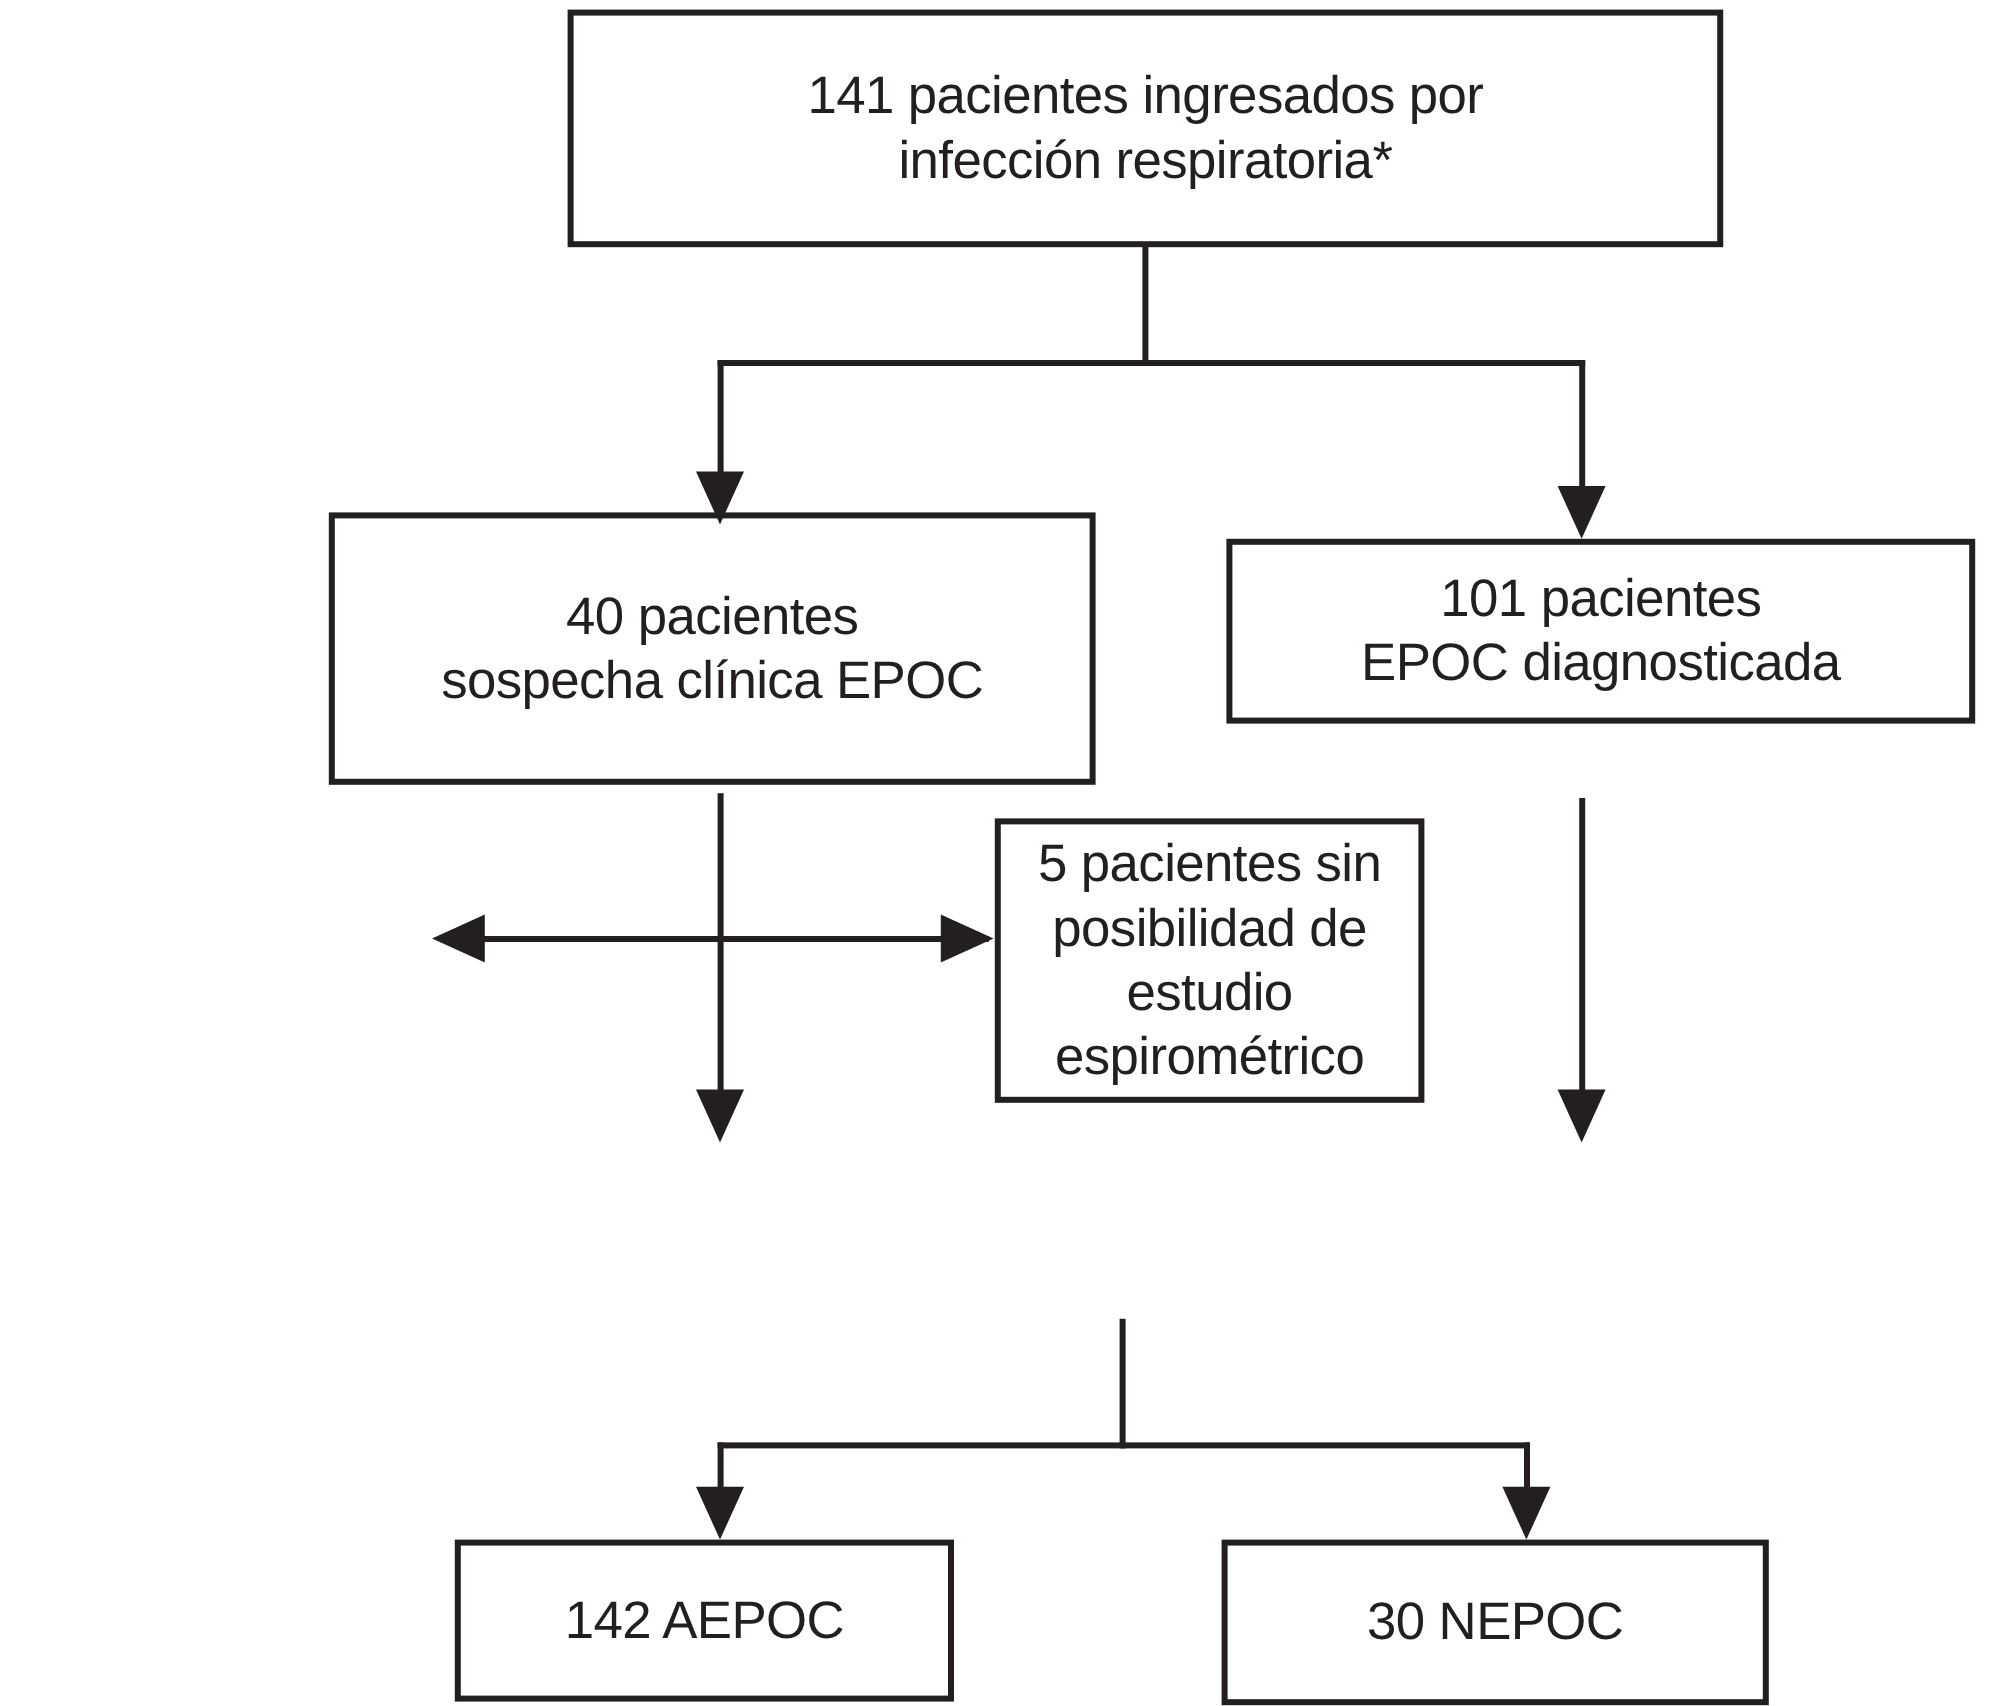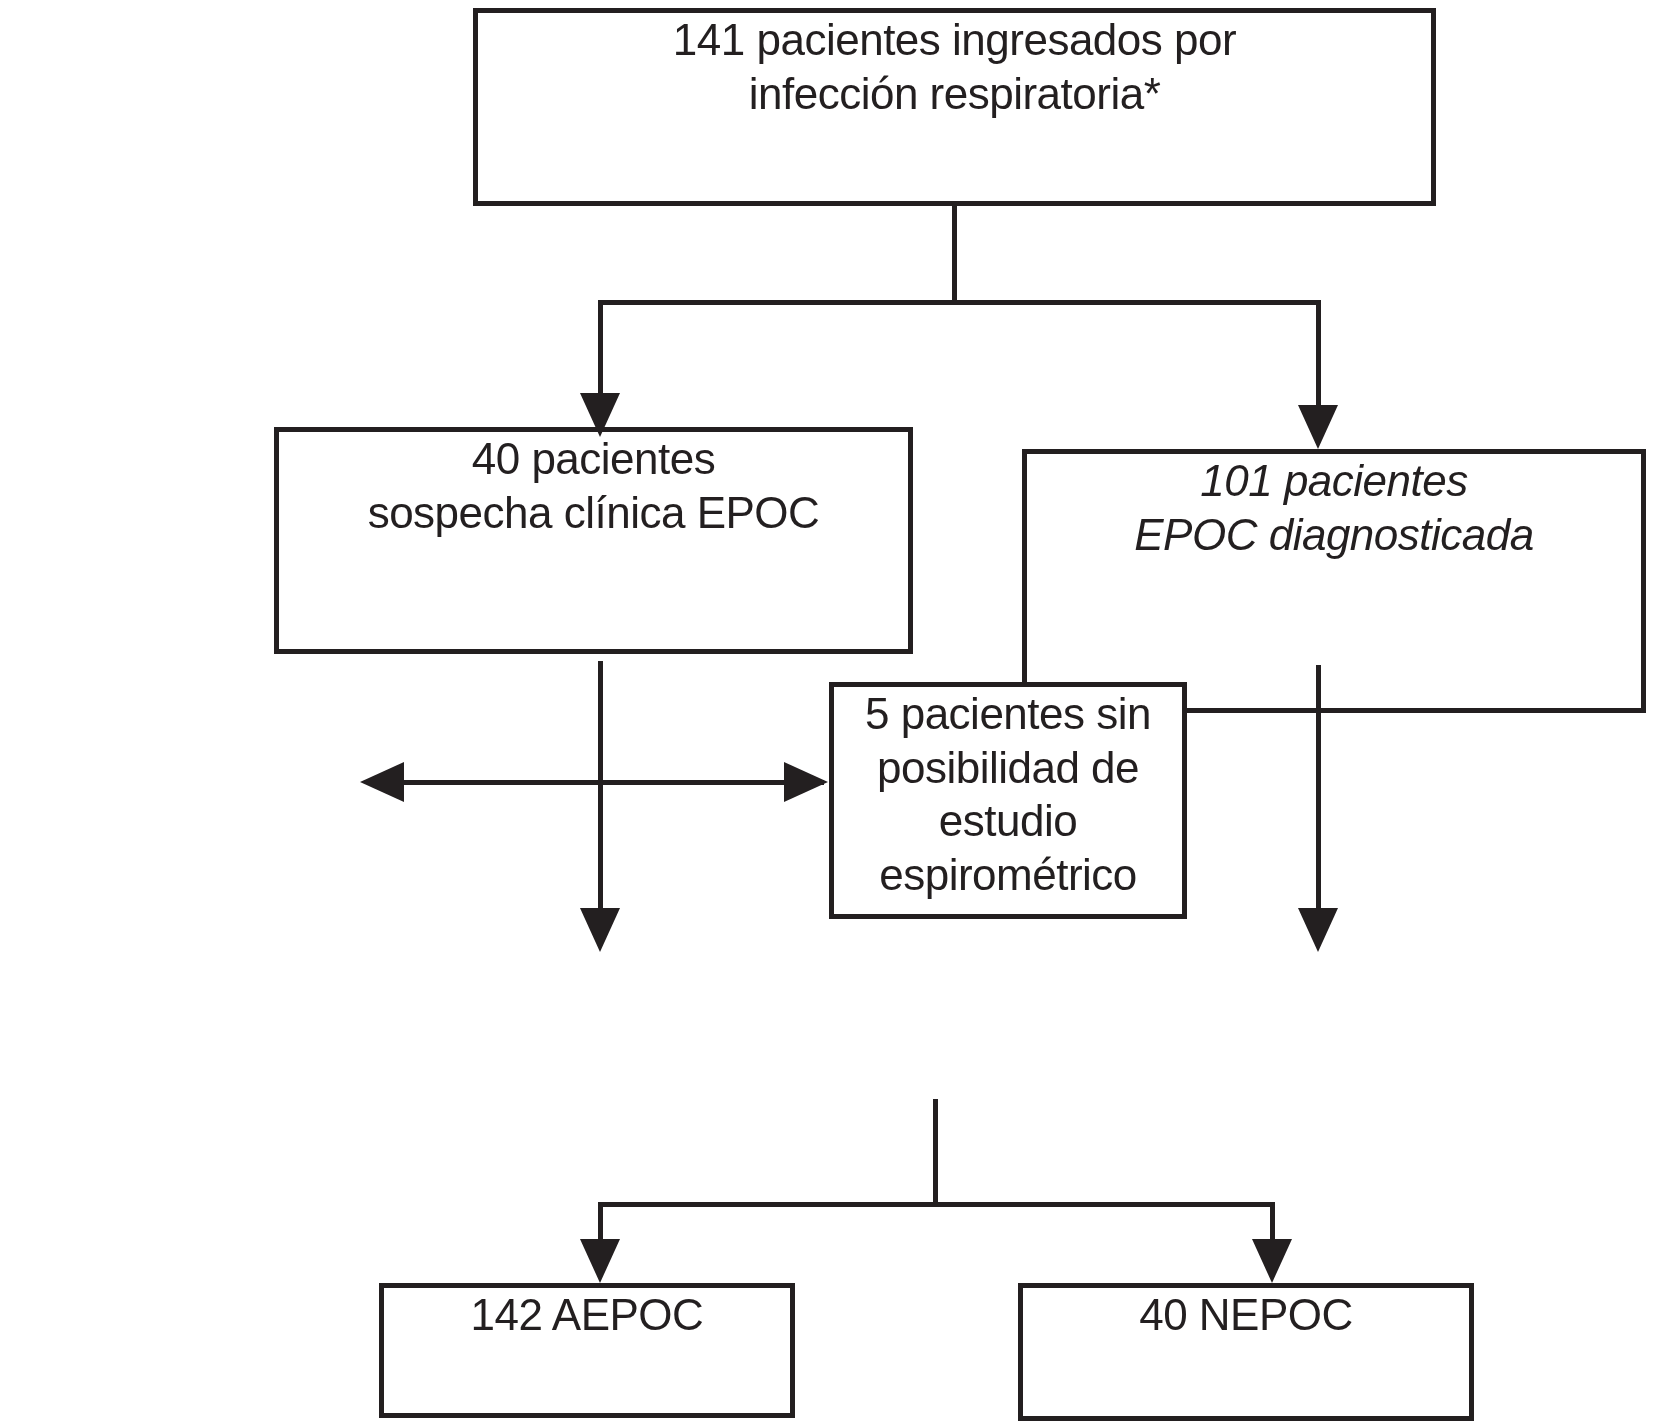--- a/index.html
+++ b/index.html
@@ -16,21 +16,21 @@
     font-family:"Liberation Sans","DejaVu Sans",sans-serif;
     color:var(--text-color);
     overflow:hidden;
   }
   .node{
     position:absolute;
     box-sizing:border-box;
     border:5px solid var(--line-color);
     background:var(--bg-color);
     display:flex;
-    align-items:flex-start;
+    align-items:center;
     justify-content:center;
   }
   .node-text{
     white-space:pre;
     text-align:center;
     font-size:44px;
     line-height:1.22;
     letter-spacing:-0.5px;
     color:var(--text-color);
   }
@@ -65,40 +65,40 @@
   <div class="node" style="left:473px;top:8px;width:963px;height:198px;">
     <span class="node-text">141 pacientes ingresados por
 infección respiratoria*</span>
   </div>
 
   <div class="node" style="left:274px;top:427px;width:639px;height:227px;">
     <span class="node-text">40 pacientes
 sospecha clínica EPOC</span>
   </div>
 
-  <div class="node" style="left:1022px;top:449px;width:624px;height:264px;font-style:italic;">
+  <div class="node" style="left:1022px;top:449px;width:624px;height:154px;">
     <span class="node-text">101 pacientes
 EPOC diagnosticada</span>
   </div>
 
 
   <div class="node" style="left:829px;top:682px;width:358px;height:237px;">
     <span class="node-text">5 pacientes sin
 posibilidad de
 estudio
 espirométrico</span>
   </div>
 
 
   <div class="node" style="left:379px;top:1283px;width:416px;height:135px;">
     <span class="node-text">142 AEPOC</span>
   </div>
 
   <div class="node" style="left:1018px;top:1283px;width:456px;height:138px;">
-    <span class="node-text">40 NEPOC</span>
+    <span class="node-text">30 NEPOC</span>
   </div>
 
   <div class="v-line" style="left:952px;top:203px;width:5px;height:102px;"></div>
   <div class="h-line" style="left:598px;top:300px;width:723px;height:5px;"></div>
 
   <div class="v-line" style="left:598px;top:300px;width:5px;height:96px;"></div>
   <div class="arrow-down" style="left:580px;top:393px;"></div>
 
   <div class="v-line" style="left:1316px;top:300px;width:5px;height:108px;"></div>
   <div class="arrow-down" style="left:1298px;top:405px;"></div>

